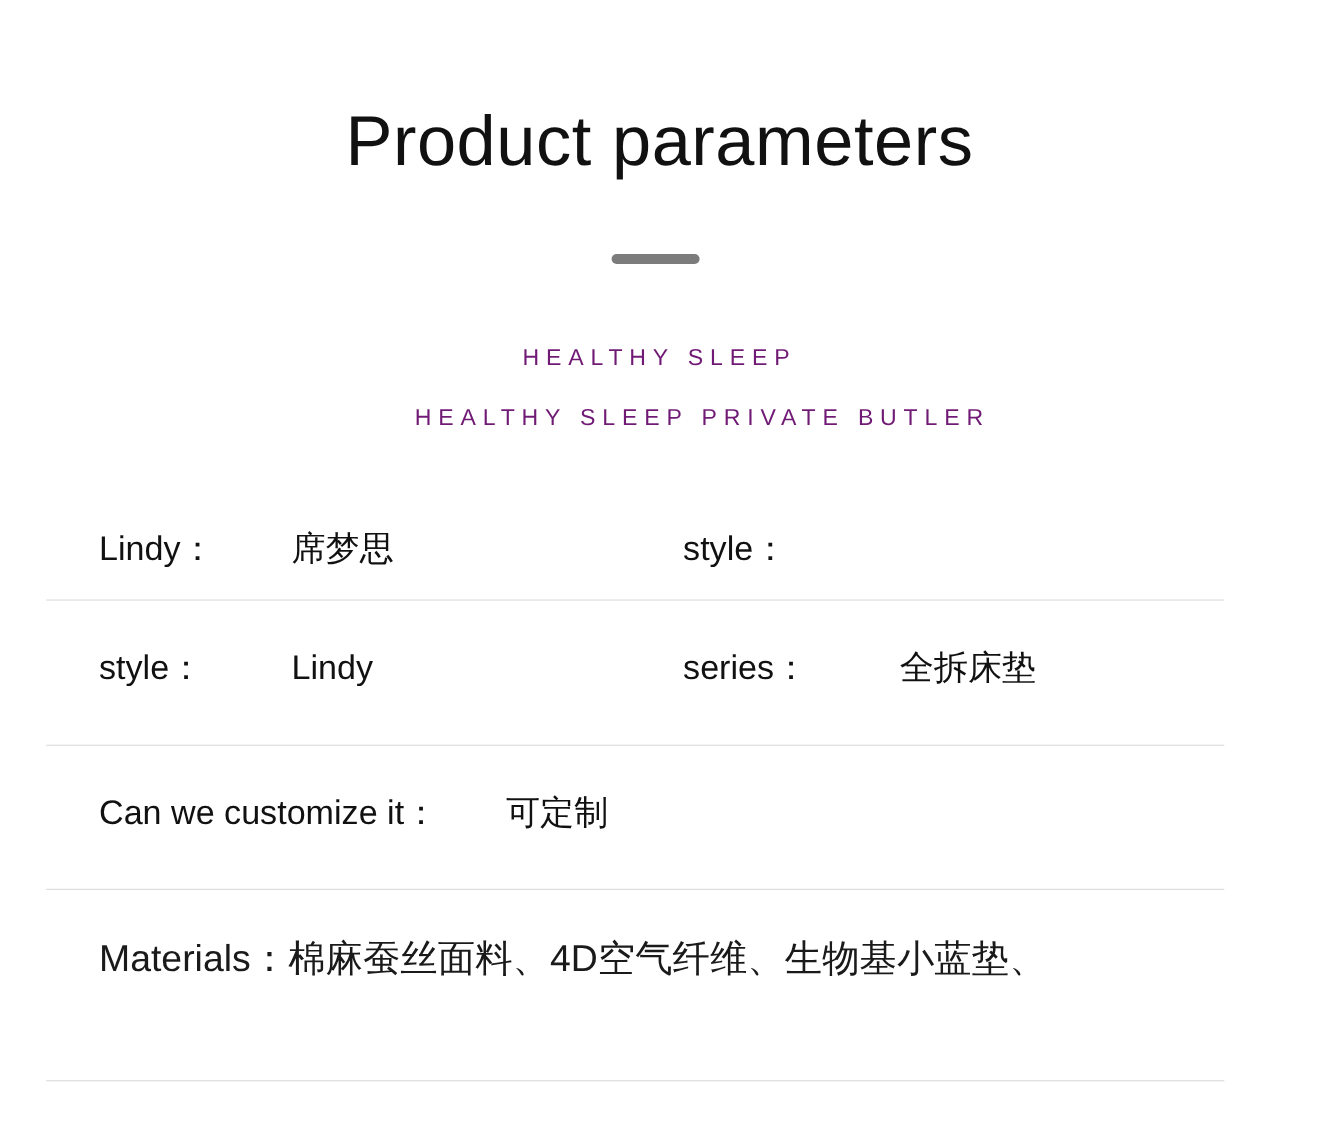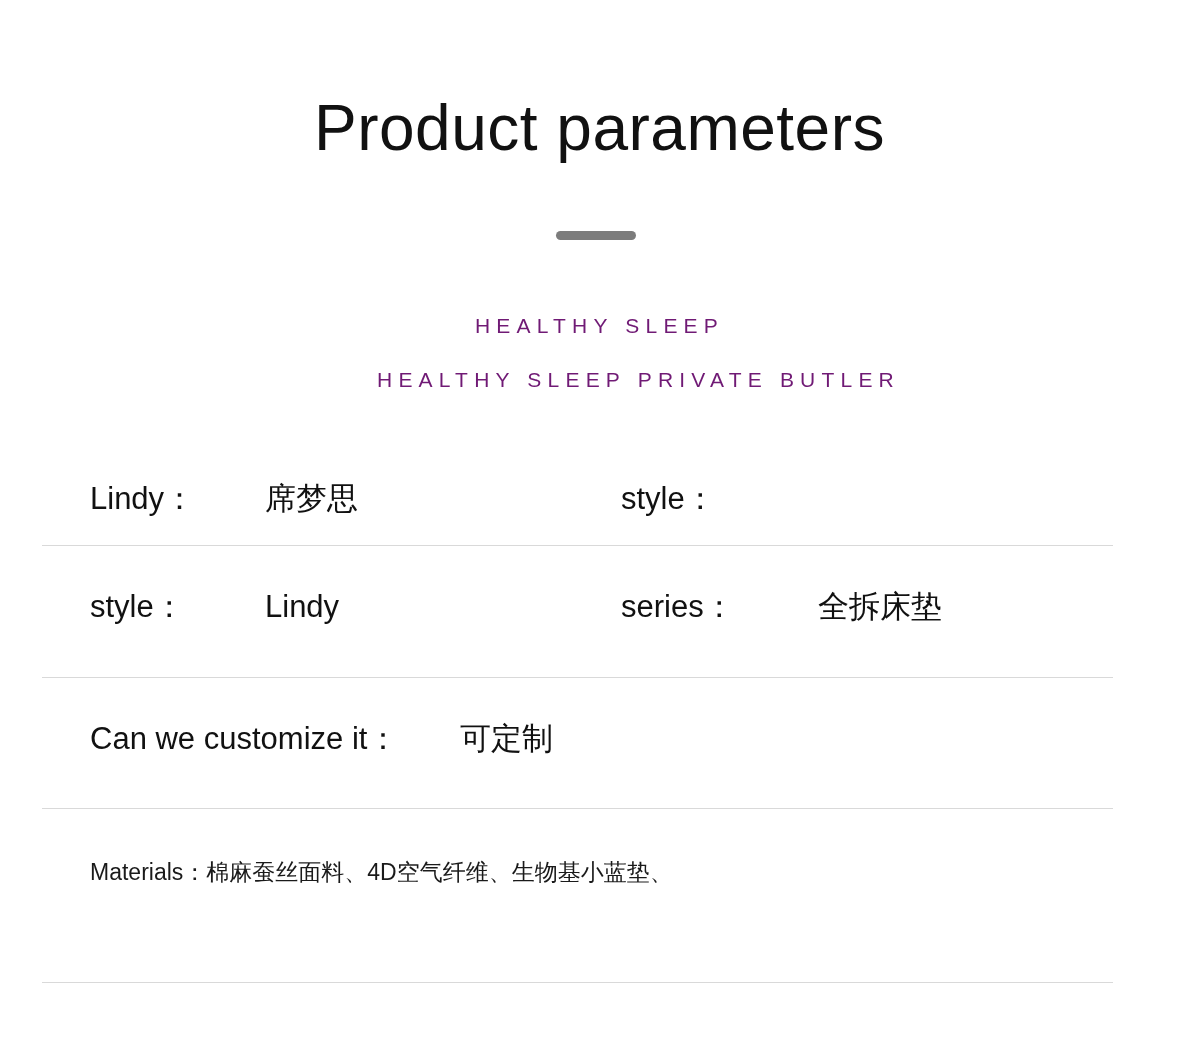--- a/index.html
+++ b/index.html
@@ -116,21 +116,21 @@
   .row-h4 { height: 173px; padding-top: 38px; }
 
   .row-body { position: relative; height: 100%; }
 
   
   .materials-block {
     position: absolute;
     left: 48px;
     top: 0;
     width: 1000px;
-    font-size: 23px;
+    font-size: 34px;
     line-height: 50px;
     white-space: normal;
   }
   .materials-label {
     white-space: nowrap;
   }
   .materials-value {
     white-space: normal;
   }
   .materials-line2 {

